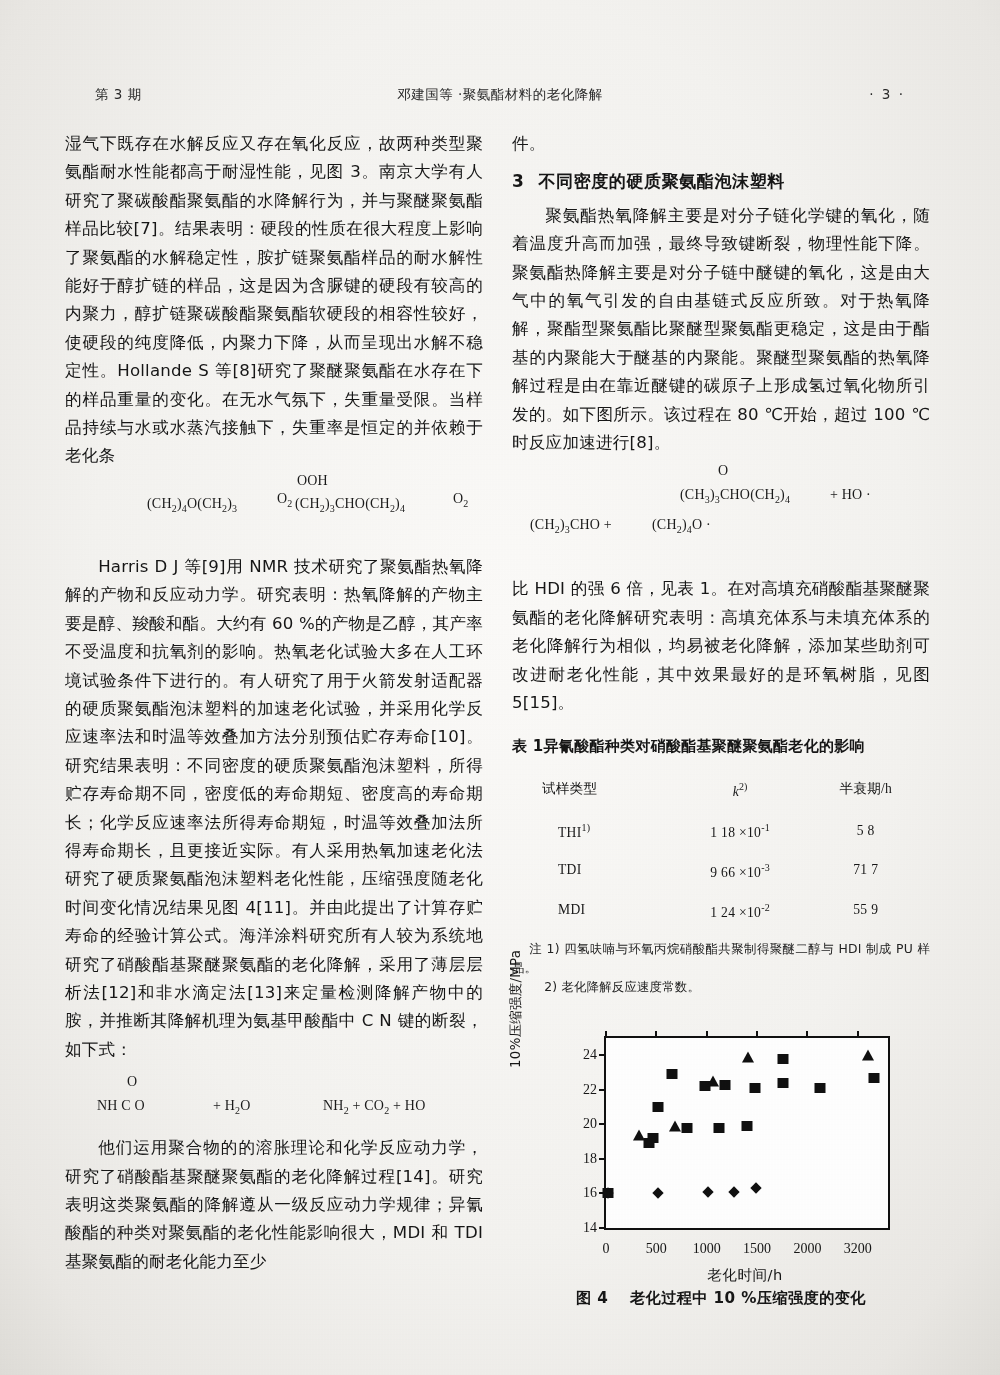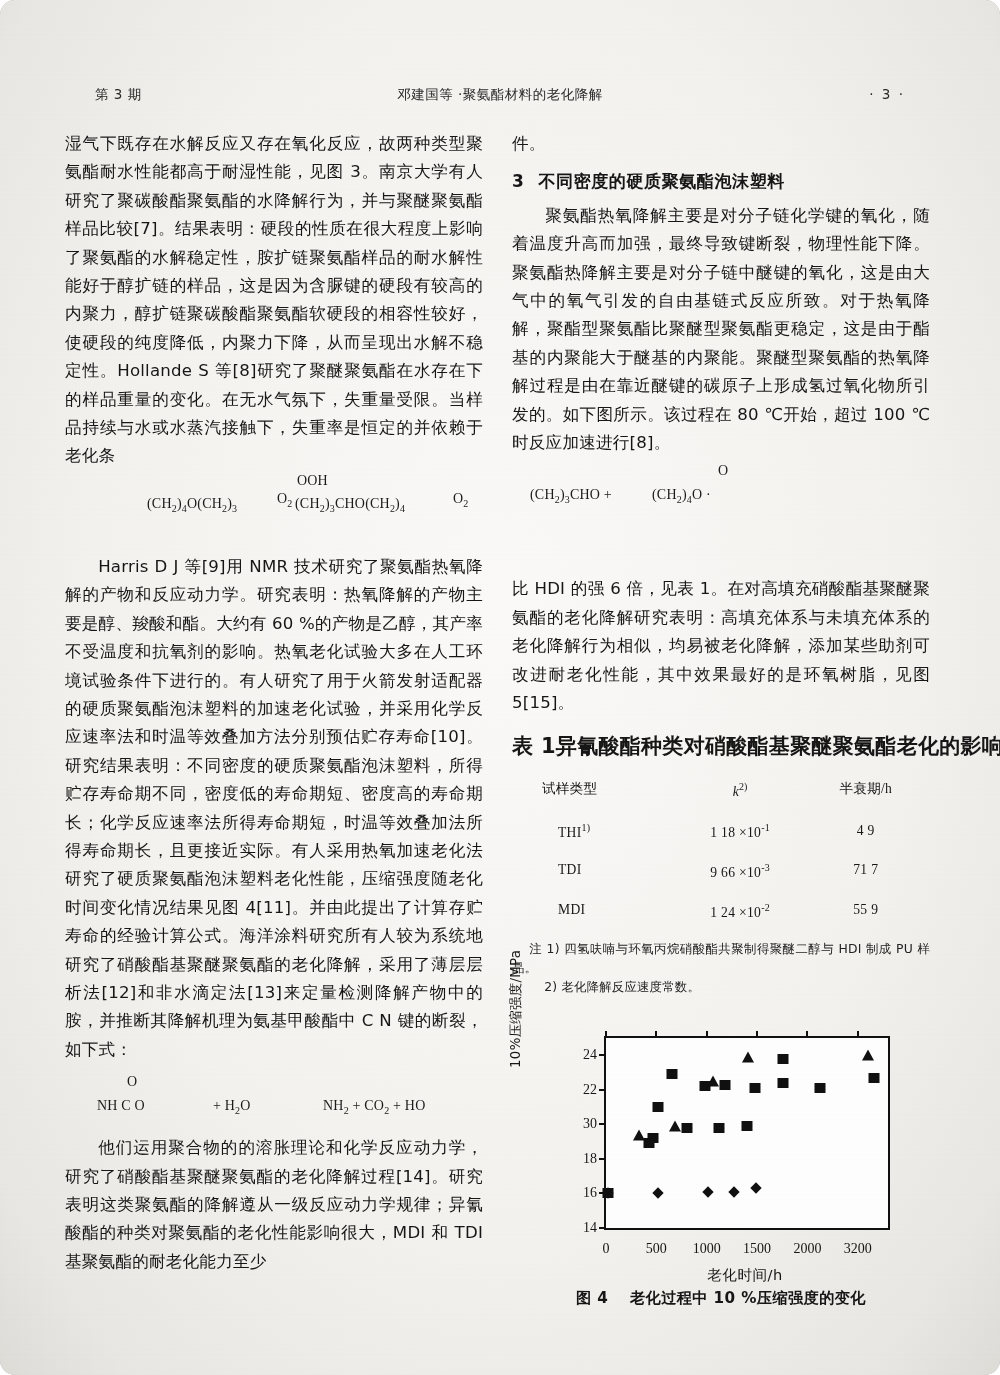--- a/index.html
+++ b/index.html
@@ -9,21 +9,20 @@
   }
   body {
     font-family: "DejaVu Sans", sans-serif;
   }
   .page {
     position: relative;
     width: 1000px;
     height: 1375px;
     background: #a3a3a3;
     overflow: hidden;
-    border-radius: 15px;
   }
   
   .paper {
     position: absolute;
     left: 0; top: 0;
     width: 1000px; height: 1375px;
     background:
       radial-gradient(ellipse at 50% 45%, #fbfaf8 0%, #f3f2ef 58%, #e9e7e3 88%, #dedcd7 100%);
   }
   .grain {
@@ -97,21 +96,21 @@
     letter-spacing: .2px;
   }
   .scheme .row { position: relative; height: 22px; white-space: nowrap; }
   .scheme .abs { position: absolute; }
   sub.c { font-size: 10px; vertical-align: sub; }
   sup.c { font-size: 10px; vertical-align: super; }
 
   
   .tbl-wrap { position: relative; margin-top: 14px; }
   .tbl-caption {
-    font-size: 21px;
+    font-size: 15px;
     font-weight: bold;
     letter-spacing: .3px;
     display: flex;
     gap: 0;
     margin-bottom: 10px;
     white-space: nowrap;
   }
   table.data {
     width: 396px;
     margin-left: 12px;
@@ -275,20 +274,24 @@
       <div class="sec-head">
         <span class="num">3</span>
         <span>不同密度的硬质聚氨酯泡沫塑料</span>
       </div>
 
       <p class="para">聚氨酯热氧降解主要是对分子链化学键的氧化，随着温度升高而加强，最终导致键断裂，物理性能下降。聚氨酯热降解主要是对分子链中醚键的氧化，这是由大气中的氧气引发的自由基链式反应所致。对于热氧降解，聚酯型聚氨酯比聚醚型聚氨酯更稳定，这是由于酯基的内聚能大于醚基的内聚能。聚醚型聚氨酯的热氧降解过程是由在靠近醚键的碳原子上形成氢过氧化物所引发的。如下图所示。该过程在 80 ℃开始，超过 100 ℃时反应加速进行[8]。</p>
 
       <div class="scheme" style="height:112px;margin-top:4px;">
         <div class="row" style="height:22px;">
           <span class="abs" style="left:206px;top:0;">O</span>
+        </div>
+        <div class="row" style="height:30px;">
+          <span class="abs" style="left:168px;top:2px;">(CH<sub class="c">3</sub>)<sub class="c">3</sub>CHO(CH<sub class="c">2</sub>)<sub class="c">4</sub></span>
+          <span class="abs" style="left:318px;top:2px;">+ HO ·</span>
         </div>
         <div class="row" style="height:26px;">
           <span class="abs" style="left:18px;top:2px;">(CH<sub class="c">2</sub>)<sub class="c">3</sub>CHO +</span>
           <span class="abs" style="left:140px;top:2px;">(CH<sub class="c">2</sub>)<sub class="c">4</sub>O ·</span>
         </div>
       </div>
 
       <p class="para noindent" style="margin-top:2px;">比 HDI 的强 6 倍，见表 1。在对高填充硝酸酯基聚醚聚氨酯的老化降解研究表明：高填充体系与未填充体系的老化降解行为相似，均易被老化降解，添加某些助剂可改进耐老化性能，其中效果最好的是环氧树脂，见图 5[15]。</p>
 
       <div class="tbl-wrap">
@@ -301,21 +304,21 @@
             <tr>
               <th class="c0">试样类型</th>
               <th class="c1"><i>k</i><sup class="c">2)</sup></th>
               <th class="c2">半衰期/h</th>
             </tr>
           </thead>
           <tbody>
             <tr>
               <td class="c0"><span>THI</span><sup class="c">1)</sup></td>
               <td><span>1 18</span> <span>×10</span><sup class="c">-1</sup></td>
-              <td>4 9</td>
+              <td>5 8</td>
             </tr>
             <tr>
               <td class="c0">TDI</td>
               <td><span>9 66</span> <span>×10</span><sup class="c">-3</sup></td>
               <td>71 7</td>
             </tr>
             <tr>
               <td class="c0">MDI</td>
               <td><span>1 24</span> <span>×10</span><sup class="c">-2</sup></td>
               <td>55 9</td>
@@ -331,21 +334,21 @@
       <div class="figure">
         <div class="ylab">10%压缩强度/MPa</div>
         <div class="plotbox" id="plotbox">
             <div class="ytickmark" style="top: 190px;"></div>
             <div class="ytick" style="top: 190px;">14</div>
             <div class="ytickmark" style="top: 155.455px;"></div>
             <div class="ytick" style="top: 155.455px;">16</div>
             <div class="ytickmark" style="top: 120.909px;"></div>
             <div class="ytick" style="top: 120.909px;">18</div>
             <div class="ytickmark" style="top: 86.3636px;"></div>
-            <div class="ytick" style="top: 86.3636px;">30</div>
+            <div class="ytick" style="top: 86.3636px;">20</div>
             <div class="ytickmark" style="top: 51.8182px;"></div>
             <div class="ytick" style="top: 51.8182px;">22</div>
             <div class="ytickmark" style="top: 17.2727px;"></div>
             <div class="ytick" style="top: 17.2727px;">24</div>
             <div class="xtickmark" style="left: 0px;"></div>
             <div class="xtick" style="left: 0px;">0</div>
             <div class="xtickmark" style="left: 50.3571px;"></div>
             <div class="xtick" style="left: 50.3571px;">500</div>
             <div class="xtickmark" style="left: 100.714px;"></div>
             <div class="xtick" style="left: 100.714px;">1000</div>

